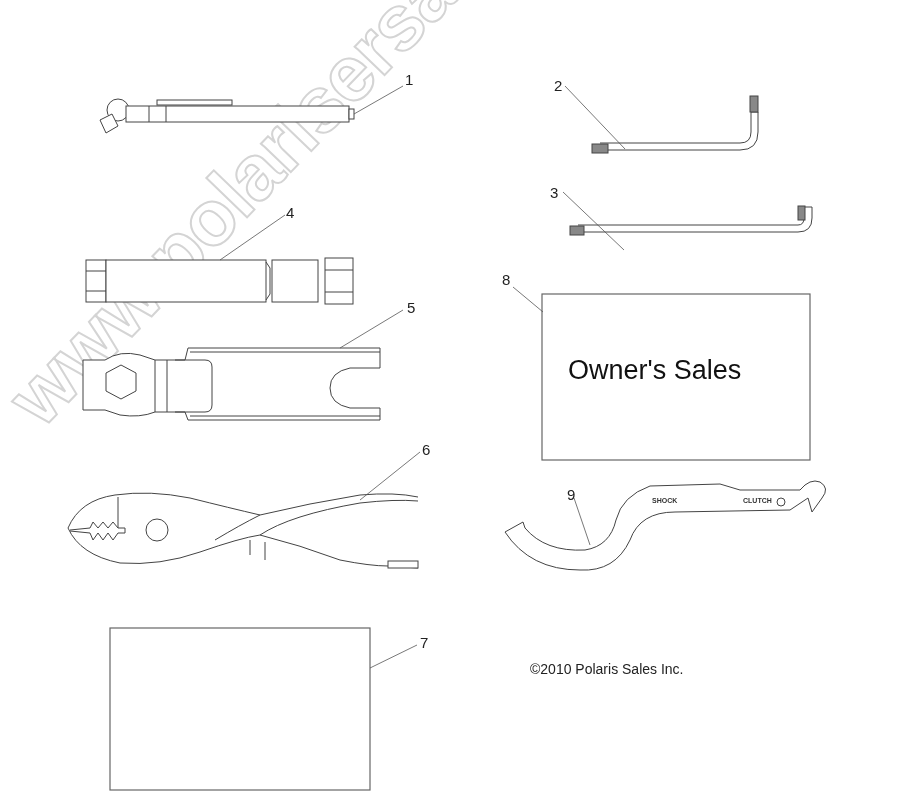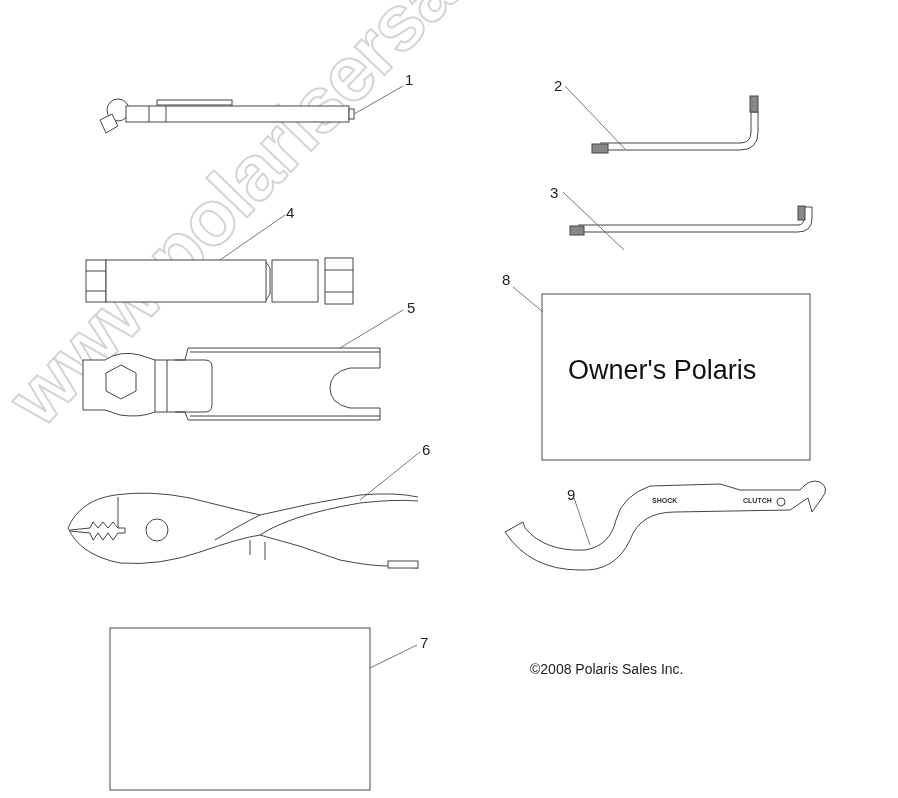--- a/index.html
+++ b/index.html
@@ -105,14 +105,14 @@
 <span class="callout" style="left:405px; top:72px;">1</span>
 <span class="callout" style="left:554px; top:78px;">2</span>
 <span class="callout" style="left:550px; top:185px;">3</span>
 <span class="callout" style="left:286px; top:205px;">4</span>
 <span class="callout" style="left:407px; top:300px;">5</span>
 <span class="callout" style="left:422px; top:442px;">6</span>
 <span class="callout" style="left:420px; top:635px;">7</span>
 <span class="callout" style="left:502px; top:272px;">8</span>
 <span class="callout" style="left:567px; top:487px;">9</span>
 
-<div class="manual-text">Owner's Polaris</div>
-<div class="copyright">©2008 Polaris Sales Inc.</div>
+<div class="manual-text">Owner's Sales</div>
+<div class="copyright">©2010 Polaris Sales Inc.</div>
 
 </body></html>

